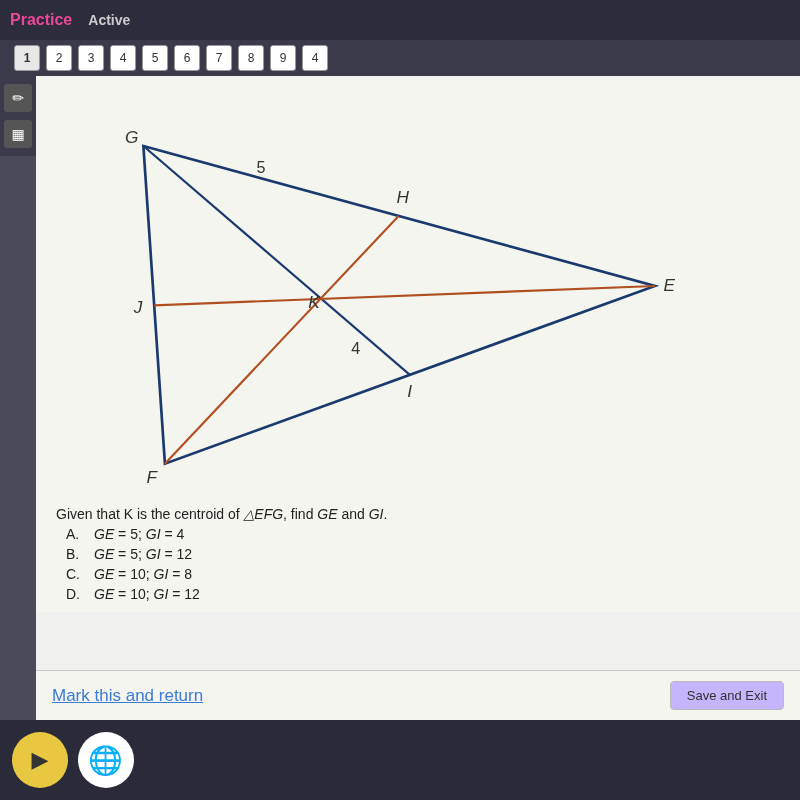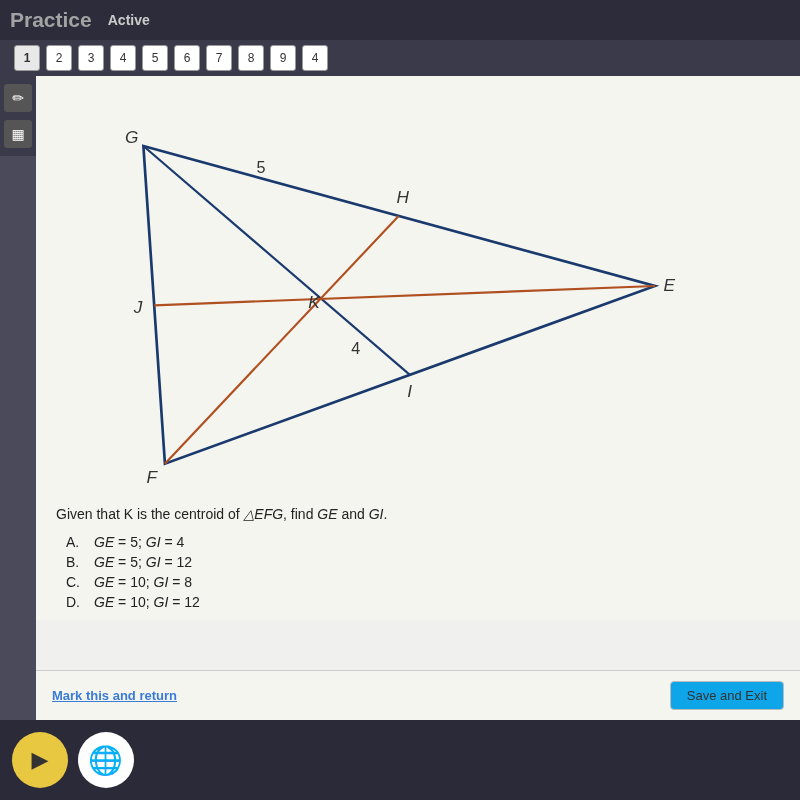--- a/index.html
+++ b/index.html
@@ -15,23 +15,23 @@
     .top-bar {
       width: 800px;
       height: 40px;
       background: #2c2c3a;
       display: flex;
       align-items: center;
       padding: 0 10px;
       gap: 16px;
     }
     .top-bar-title {
-      color: #a3a3a3;
+      color: #ec4899;
       font-weight: bold;
-      font-size: 21px;
+      font-size: 16px;
     }
     .top-bar-status {
       color: #ccc;
       font-size: 14px;
       font-weight: bold;
     }
 
     
     .num-bar {
       width: 800px;
@@ -106,21 +106,21 @@
     }
 
     
     .question-area {
       padding: 10px 20px;
       background: #f5f5f0;
     }
     .question-text {
       font-size: 14px;
       color: #222;
-      margin-bottom: 12px;
+      margin-bottom: 4px;
     }
     .question-text em {
       font-style: italic;
     }
     .options {
       display: flex;
       flex-direction: column;
       gap: 4px;
       padding-left: 10px;
     }
@@ -144,27 +144,26 @@
       height: 50px;
       background: #f5f5f0;
       border-top: 1px solid #ccc;
       display: flex;
       align-items: center;
       justify-content: space-between;
       padding: 0 16px;
     }
     .mark-return-link {
       color: #3a7bd5;
-      font-size: 13px;
+      font-size: 17px;
       text-decoration: underline;
       cursor: pointer;
-      font-weight: bold;
     }
     .save-exit-btn {
-      background: #0ea5e9;
+      background: #c4b5fd;
       border: 1px solid #bbb;
       border-radius: 4px;
       padding: 6px 16px;
       font-size: 13px;
       color: #333;
       cursor: pointer;
     }
 
     
     .taskbar {

